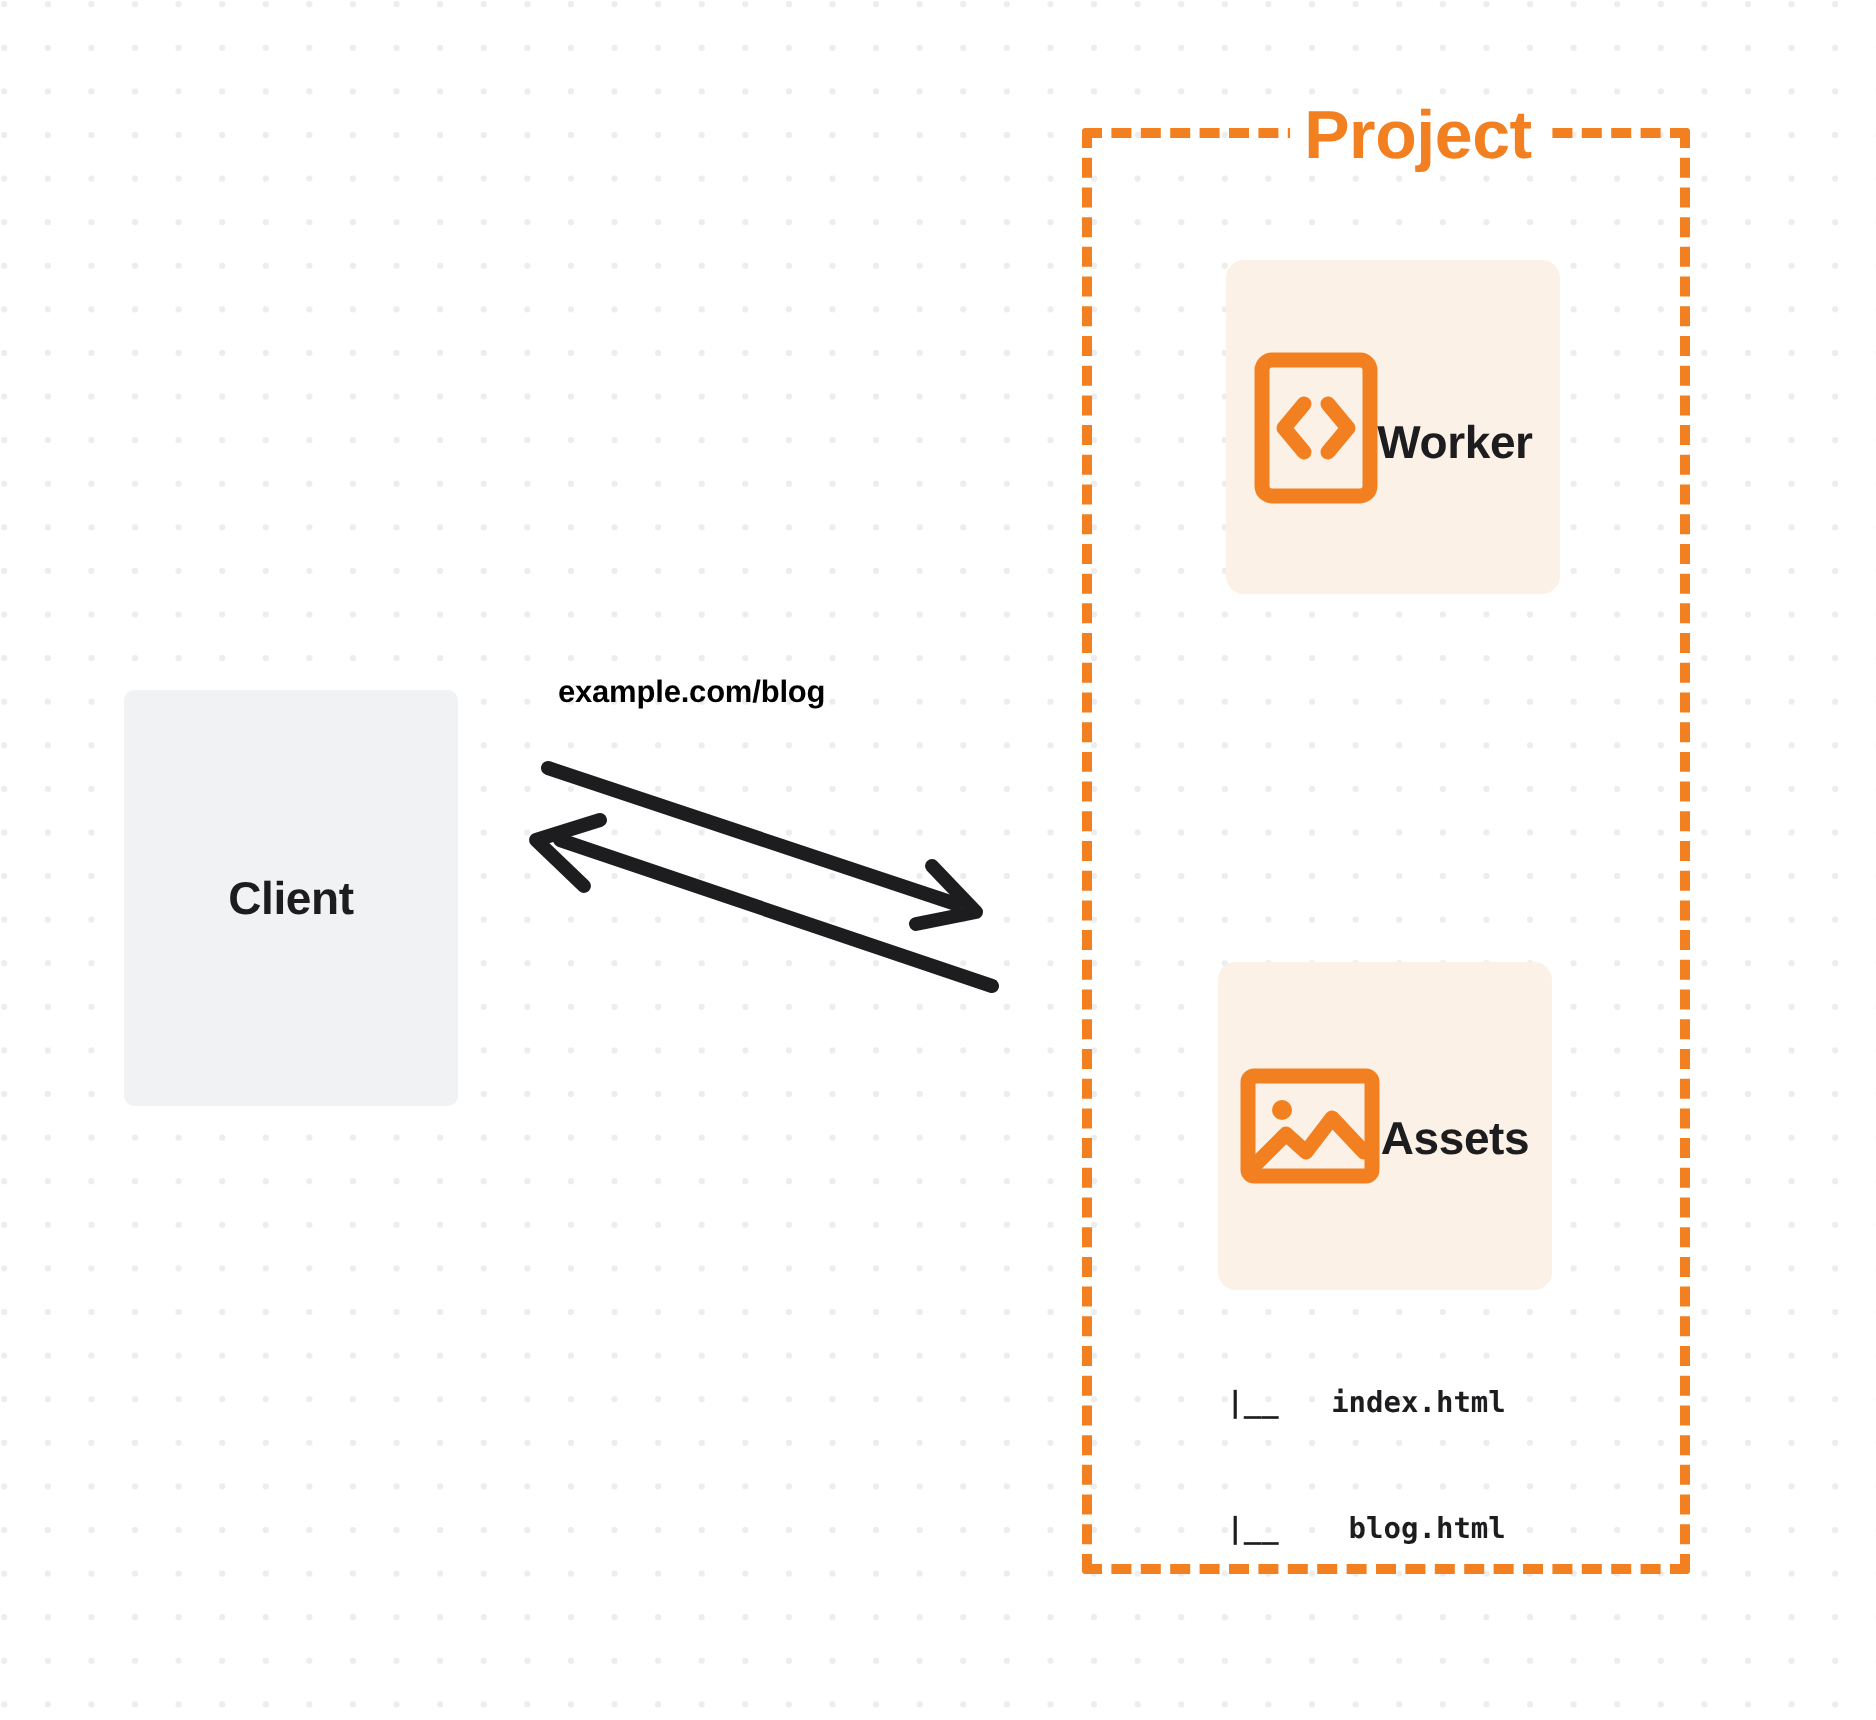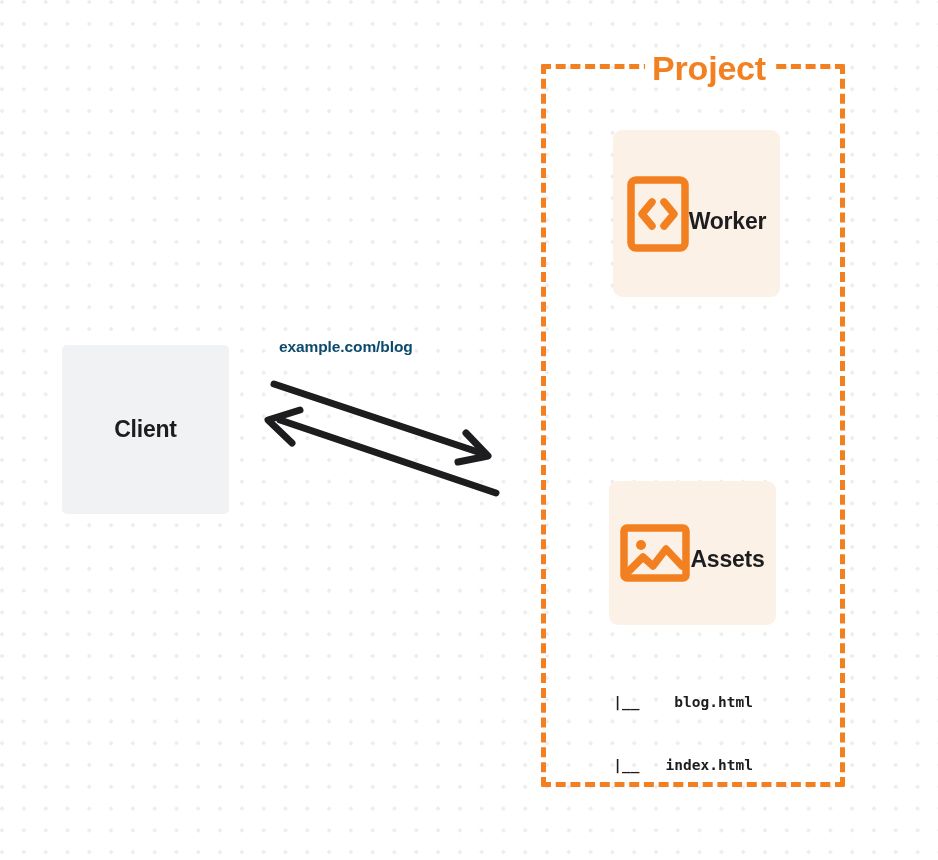--- a/index.html
+++ b/index.html
@@ -22,42 +22,42 @@
     position: absolute;
     inset: 0;
   }
 
   
   .client-box {
     position: absolute;
     left: 62px;
     top: 345px;
     width: 167px;
-    height: 169px;
+    height: 208px;
     background: #f1f2f4;
     border-radius: 5px;
     display: flex;
     align-items: center;
     justify-content: center;
   }
   .client-label {
     font-size: 23px;
     font-weight: 700;
     color: #1d1d1f;
     letter-spacing: -0.2px;
   }
 
   
   .edge-label {
     position: absolute;
     left: 279px;
     top: 338px;
     font-size: 15.5px;
     font-weight: 700;
-    color: #0c4a6e;
+    color: #000000;
     letter-spacing: -0.1px;
     white-space: nowrap;
   }
   .arrow-svg {
     position: absolute;
     left: 0;
     top: 0;
     width: 938px;
     height: 860px;
     pointer-events: none;
@@ -103,21 +103,21 @@
     justify-content: center;
   }
   .card-worker {
     left: 613px;
     top: 130px;
     height: 167px;
   }
   .card-assets {
     left: 609px;
     top: 481px;
-    height: 144px;
+    height: 164px;
   }
   .card-icon {
     display: block;
     line-height: 0;
   }
   .card-label {
     margin-top: 15px;
     font-size: 23px;
     font-weight: 700;
     color: #1d1d1f;
@@ -187,18 +187,18 @@
       <svg width="70" height="58" viewBox="0 0 70 58" fill="none">
         <rect x="4" y="4" width="62" height="50" rx="3" stroke="#F38020" stroke-width="7.5"></rect>
         <circle cx="21" cy="21" r="5" fill="#F38020"></circle>
         <polyline points="8,48 23,33 33,42 46,25 62,42" fill="none" stroke="#F38020" stroke-width="7.5" stroke-linecap="round" stroke-linejoin="round"></polyline>
       </svg>
     </span>
     <span class="card-label">Assets</span>
   </div>
 
   <div class="file-tree">
+    <span class="tree-row"><span>   |__</span><span>   index.html</span></span>
     <span class="tree-row"><span>   |__</span><span>    blog.html</span></span>
-    <span class="tree-row"><span>   |__</span><span>   index.html</span></span>
     
   </div>
 
 </div>
 
 </body></html>

